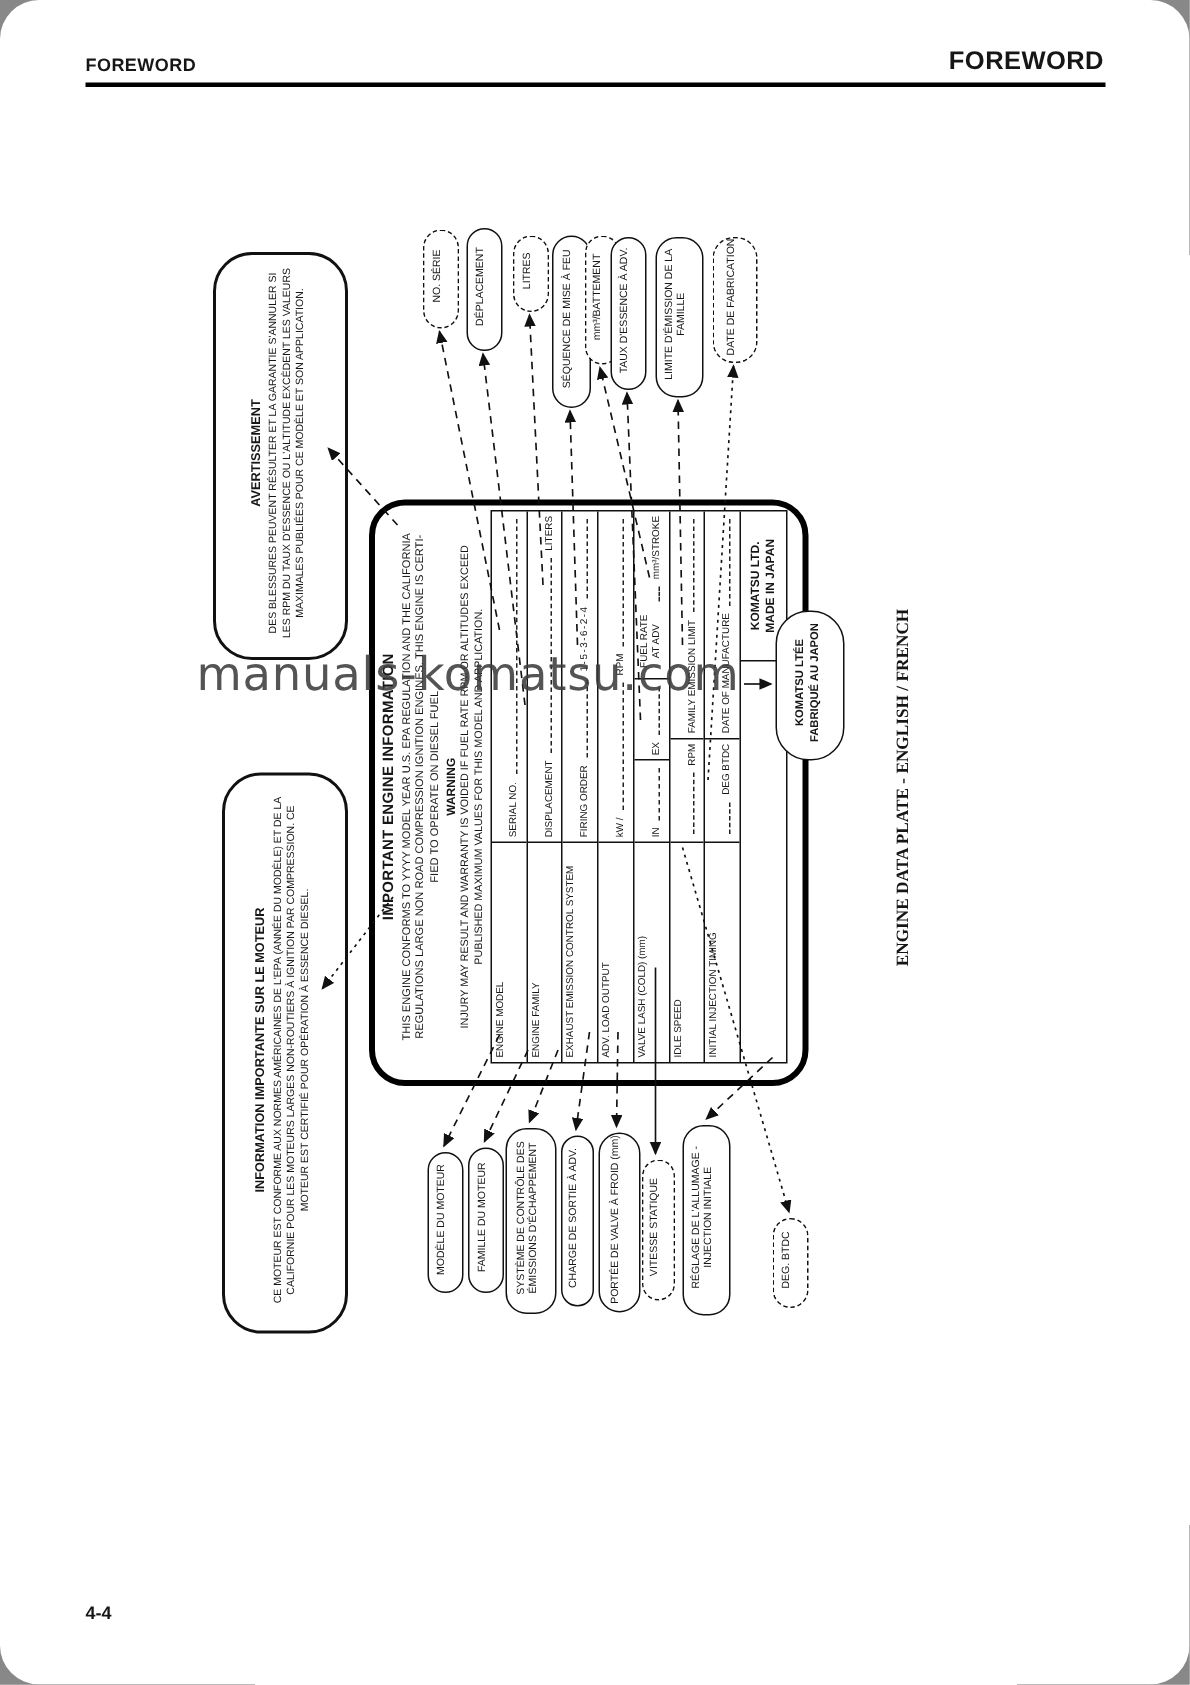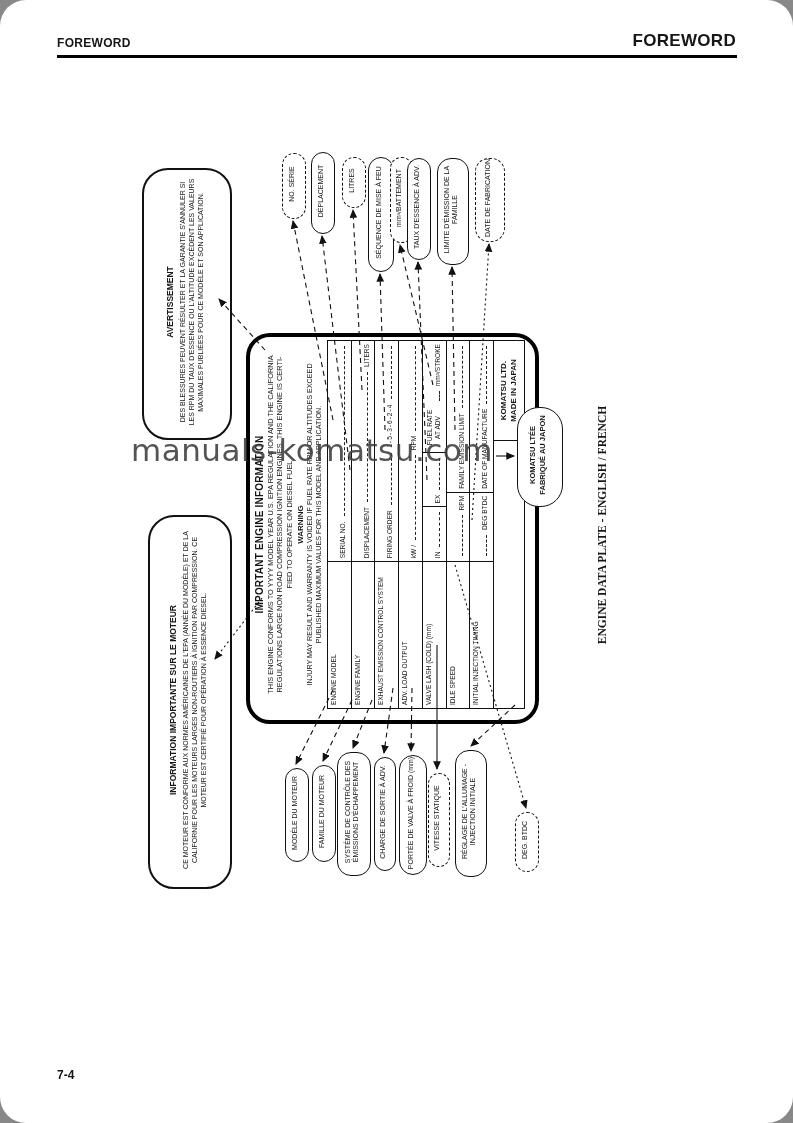--- a/index.html
+++ b/index.html
@@ -288,14 +288,14 @@
 
       <line x1="265" y1="350" x2="219" y2="299" stroke-dasharray="5,4" marker-end="url(#ah)"></line>
       <line x1="262" y1="598" x2="215" y2="659" stroke-dasharray="2,3" marker-end="url(#ah)"></line>
 
       <line x1="496" y1="456" x2="514" y2="456" marker-end="url(#ah)"></line>
     </g>
   </svg>
 
   <div class="watermark">manuals-komatsu.com</div>
 
-  <div class="footer-num">7-4</div>
+  <div class="footer-num">4-4</div>
 </div>
 
 </body></html>

